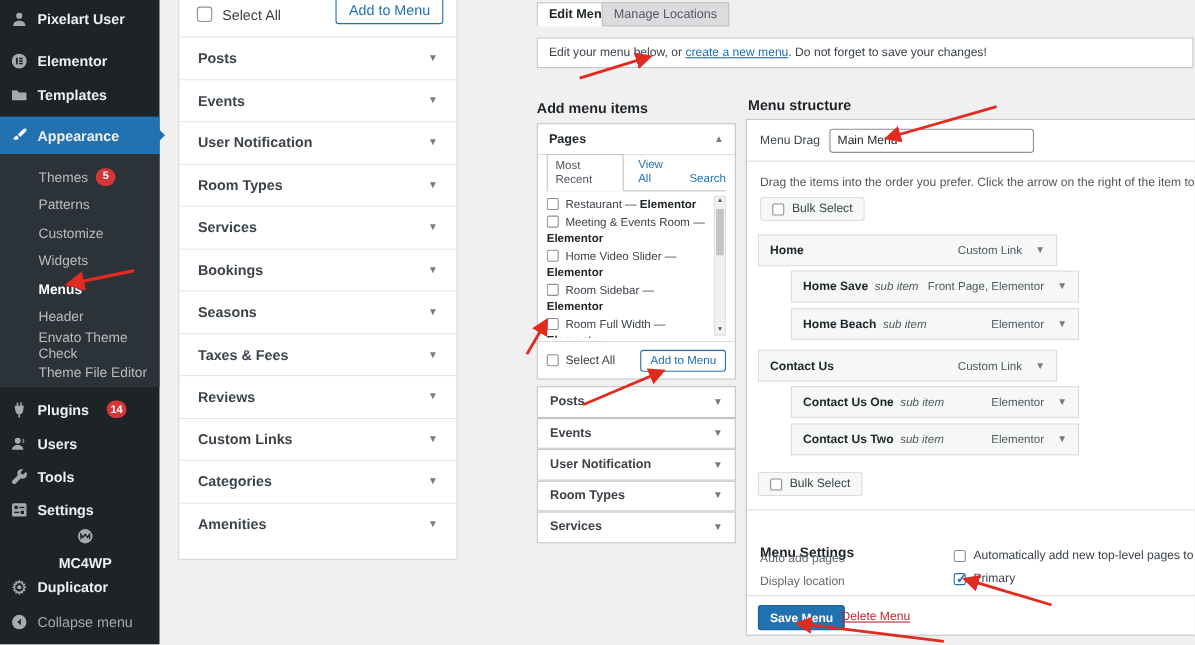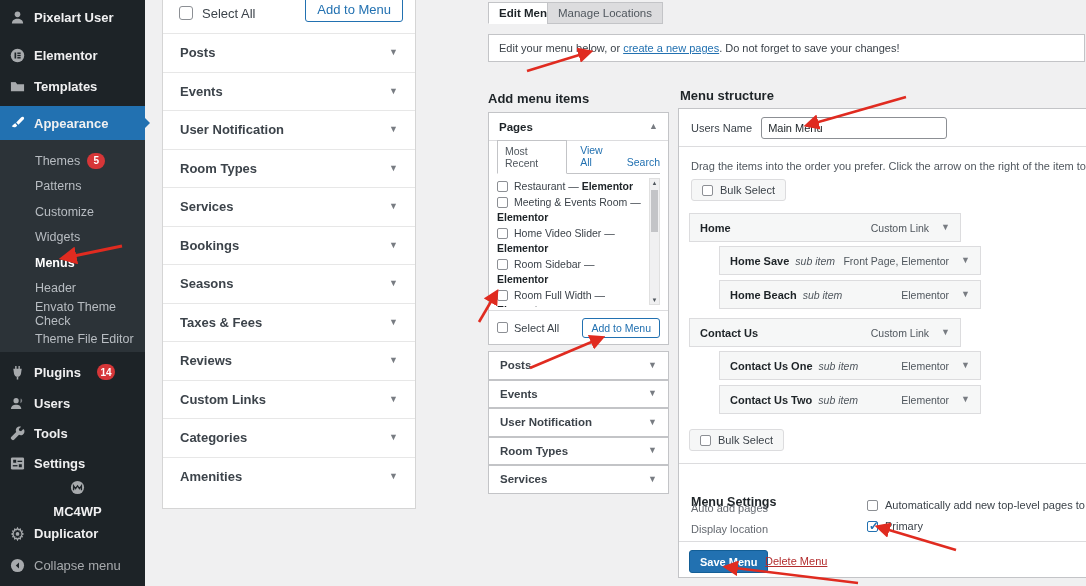--- a/index.html
+++ b/index.html
@@ -316,21 +316,21 @@
   <div class="mid-row">
       <span>Amenities</span>
       <span class="chev"></span>
     </div>
 </div>
 
 <div class="tab active" style="left:488px;">Edit Menus</div>
 <div class="tab inactive" style="left:547px;">Manage Locations</div>
 
 <div class="notice">
-  <span>Edit your menu below, or </span><a>create a new pages</a><span>. Do not forget to save your changes!</span>
+  <span>Edit your menu below, or </span><a>create a new menu</a><span>. Do not forget to save your changes!</span>
 </div>
 
 <div class="col-heading" style="left:488px;top:91px;">Add menu items</div>
 <div class="col-heading" style="left:680px;top:88px;">Menu structure</div>
 
 <div class="pages-box">
   <div class="pages-head">
     <span>Pages</span>
     <span class="chev-up"></span>
   </div>
@@ -377,21 +377,21 @@
     <span>Room Types</span>
     <span class="chev"></span>
   </div>
 <div class="acc-row" style="top:465px;">
     <span>Services</span>
     <span class="chev"></span>
   </div>
 
 <div class="mcard">
   <div class="mn-row">
-    <span class="lbl">Users Name</span>
+    <span class="lbl">Menu Drag</span>
     <input type="text" value="Main Menu" style="">
   </div>
   <div class="drag-hint">Drag the items into the order you prefer. Click the arrow on the right of the item to reveal additional configuration options.</div>
 
   <div class="chip" style="left:12px;top:70px;">
     <span class="cb small"></span>
     <span>Bulk Select</span>
   </div>
 
   <div class="mitem" style="left:10px;top:104px;width:272px;">

